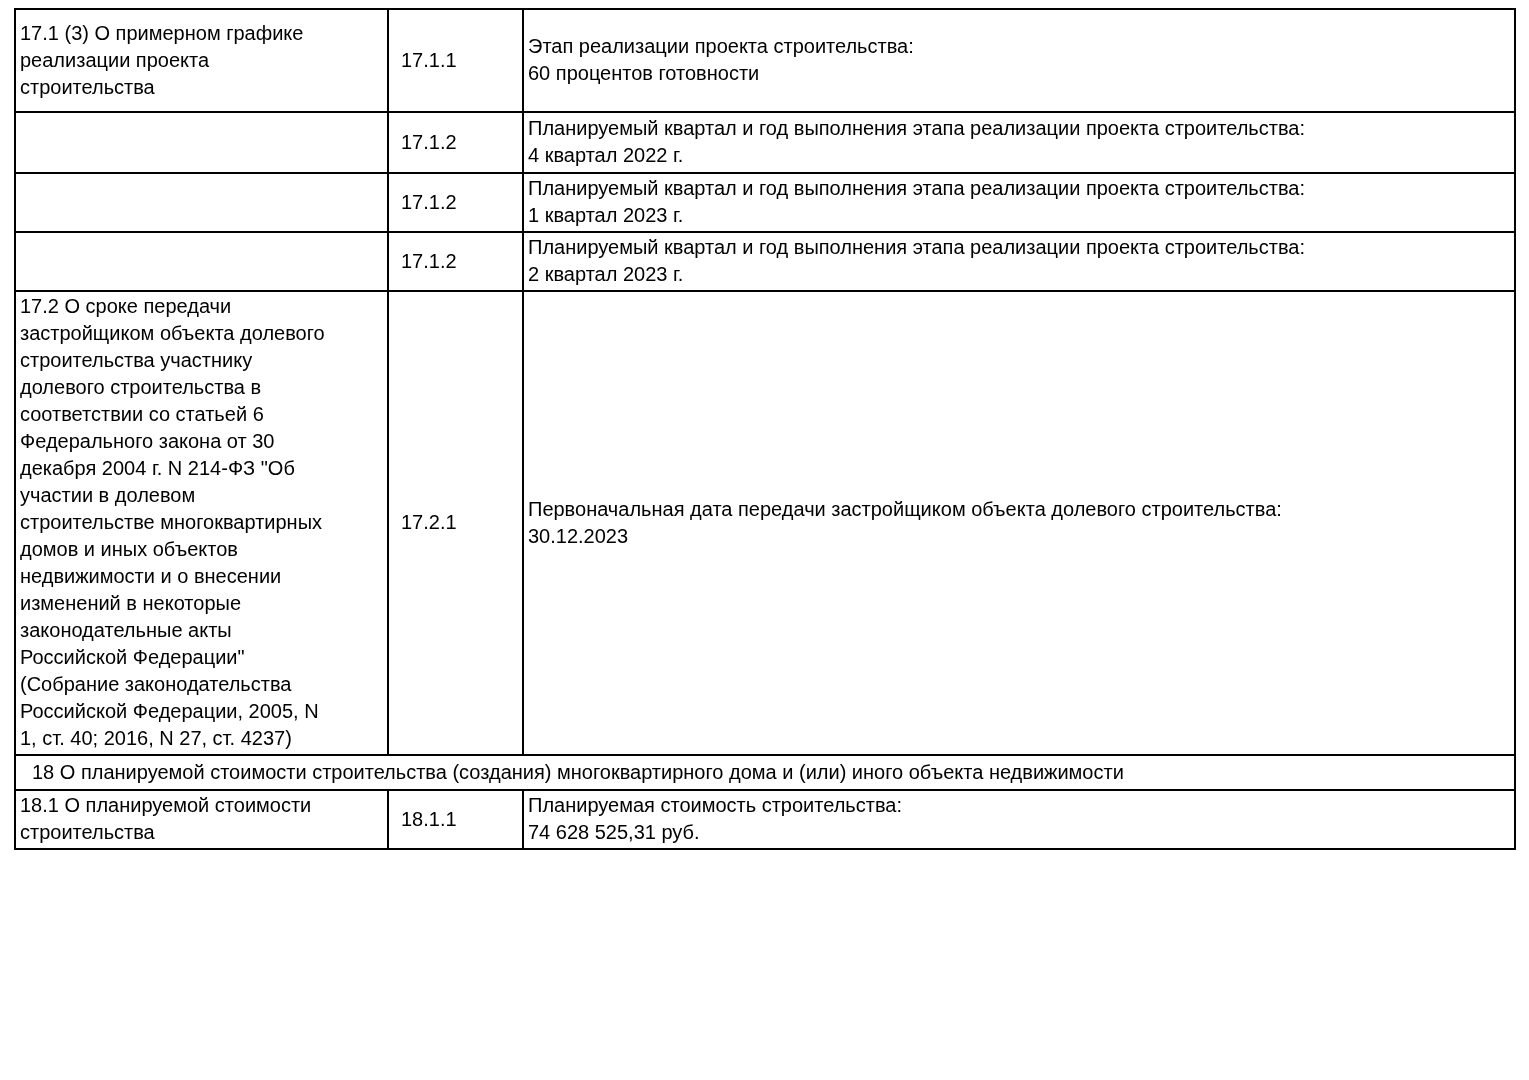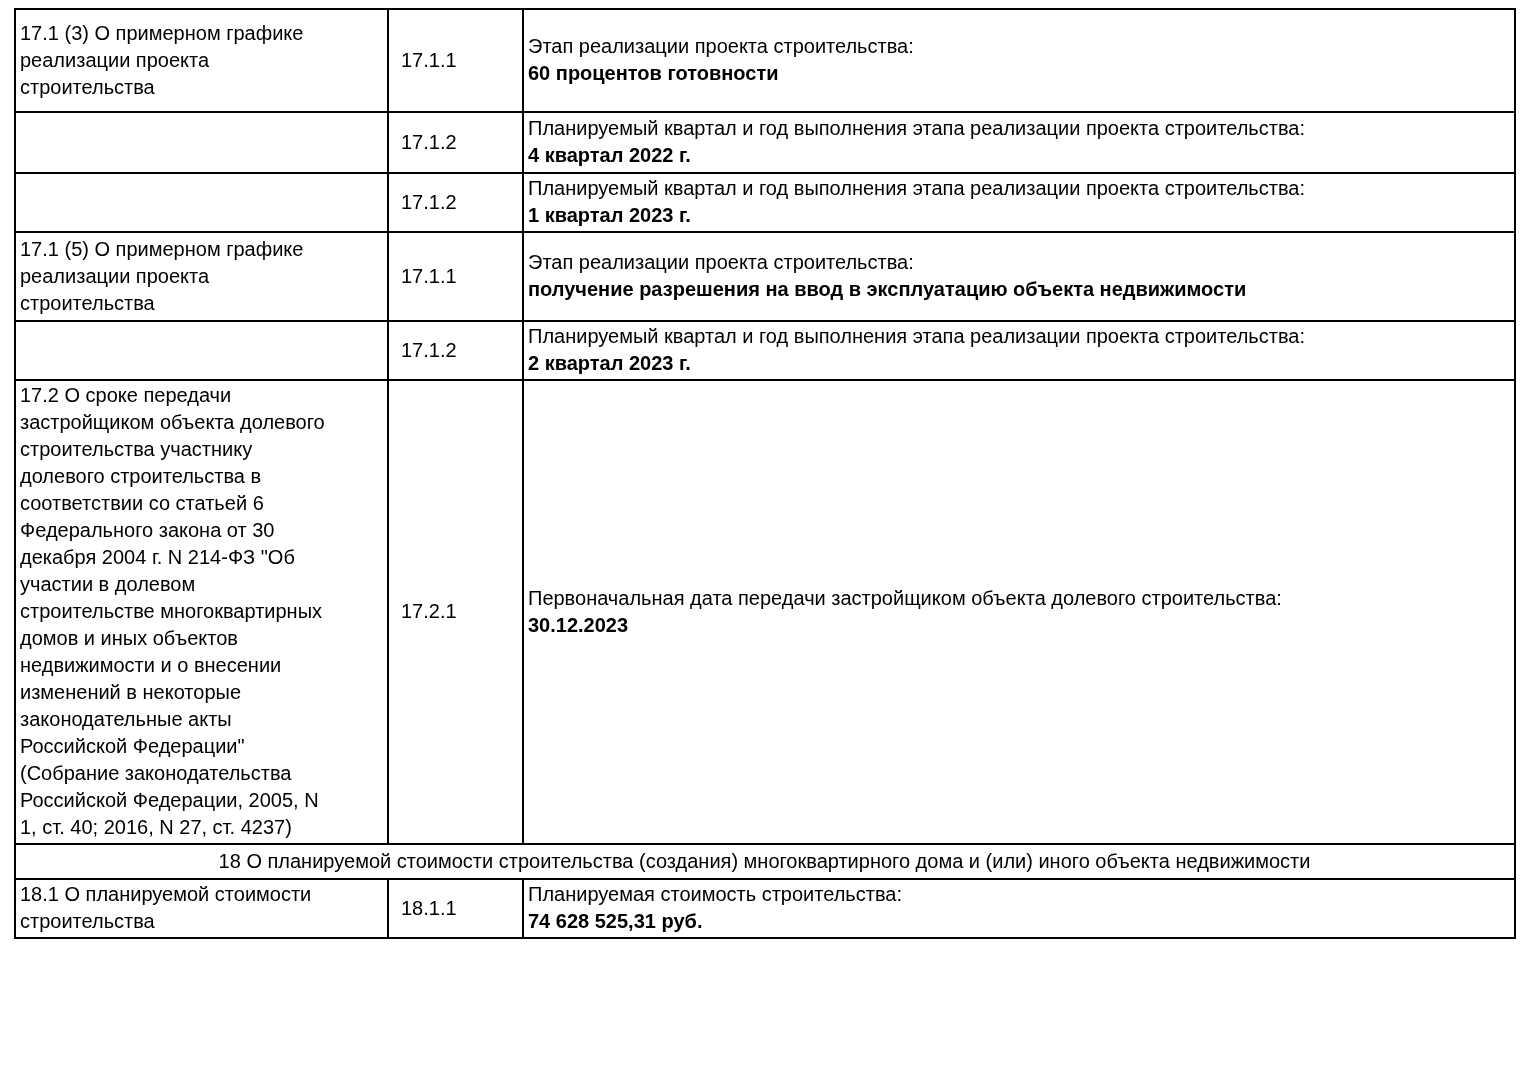--- a/index.html
+++ b/index.html
@@ -29,25 +29,24 @@
     overflow: hidden;
   }
   td.sec {
     white-space: pre-line;
     vertical-align: middle;
   }
   td.code {
     padding-left: 12px;
   }
   .field-value {
-    font-weight: bold;
+    font-weight: normal;
   }
   td.fullrow {
-    padding-left: 4px;
-    text-align: center;
+    padding-left: 16px;
   }
 </style>
 </head>
 <body>
 
 <table class="decl">
   <colgroup>
     <col style="width:373px">
     <col style="width:135px">
     <col style="width:992px">
@@ -77,30 +76,20 @@
 
     <tr style="height:59px">
       <td class="sec"></td>
       <td class="code">17.1.2</td>
       <td class="detail">
         <div class="field-label">Планируемый квартал и год выполнения этапа реализации проекта строительства:</div>
         <div class="field-value">1 квартал 2023 г.</div>
       </td>
     </tr>
 
-    <tr style="height:89px">
-      <td class="sec">17.1 (5) О примерном графике
-реализации проекта
-строительства</td>
-      <td class="code">17.1.1</td>
-      <td class="detail">
-        <div class="field-label">Этап реализации проекта строительства:</div>
-        <div class="field-value">получение разрешения на ввод в эксплуатацию объекта недвижимости</div>
-      </td>
-    </tr>
 
     <tr style="height:58px">
       <td class="sec"></td>
       <td class="code">17.1.2</td>
       <td class="detail">
         <div class="field-label">Планируемый квартал и год выполнения этапа реализации проекта строительства:</div>
         <div class="field-value">2 квартал 2023 г.</div>
       </td>
     </tr>
 

